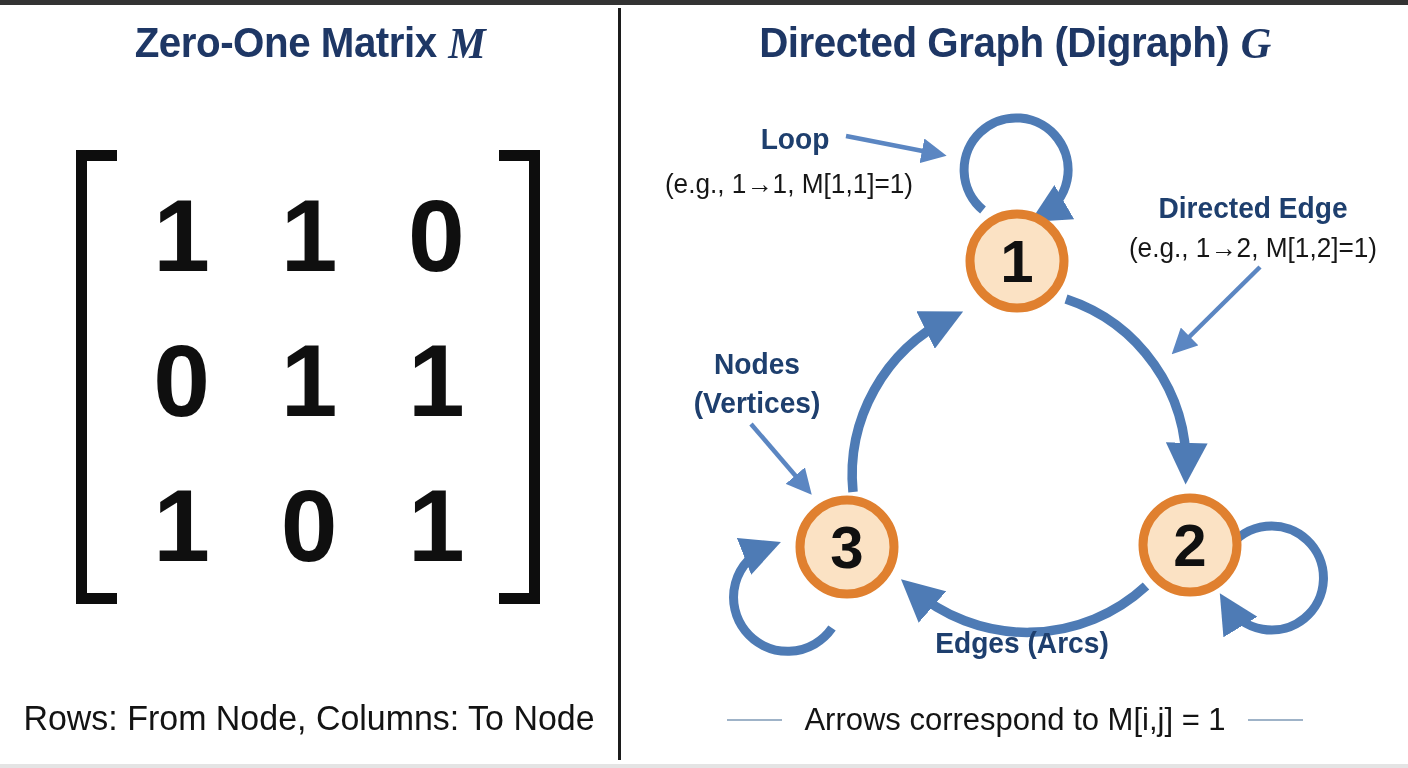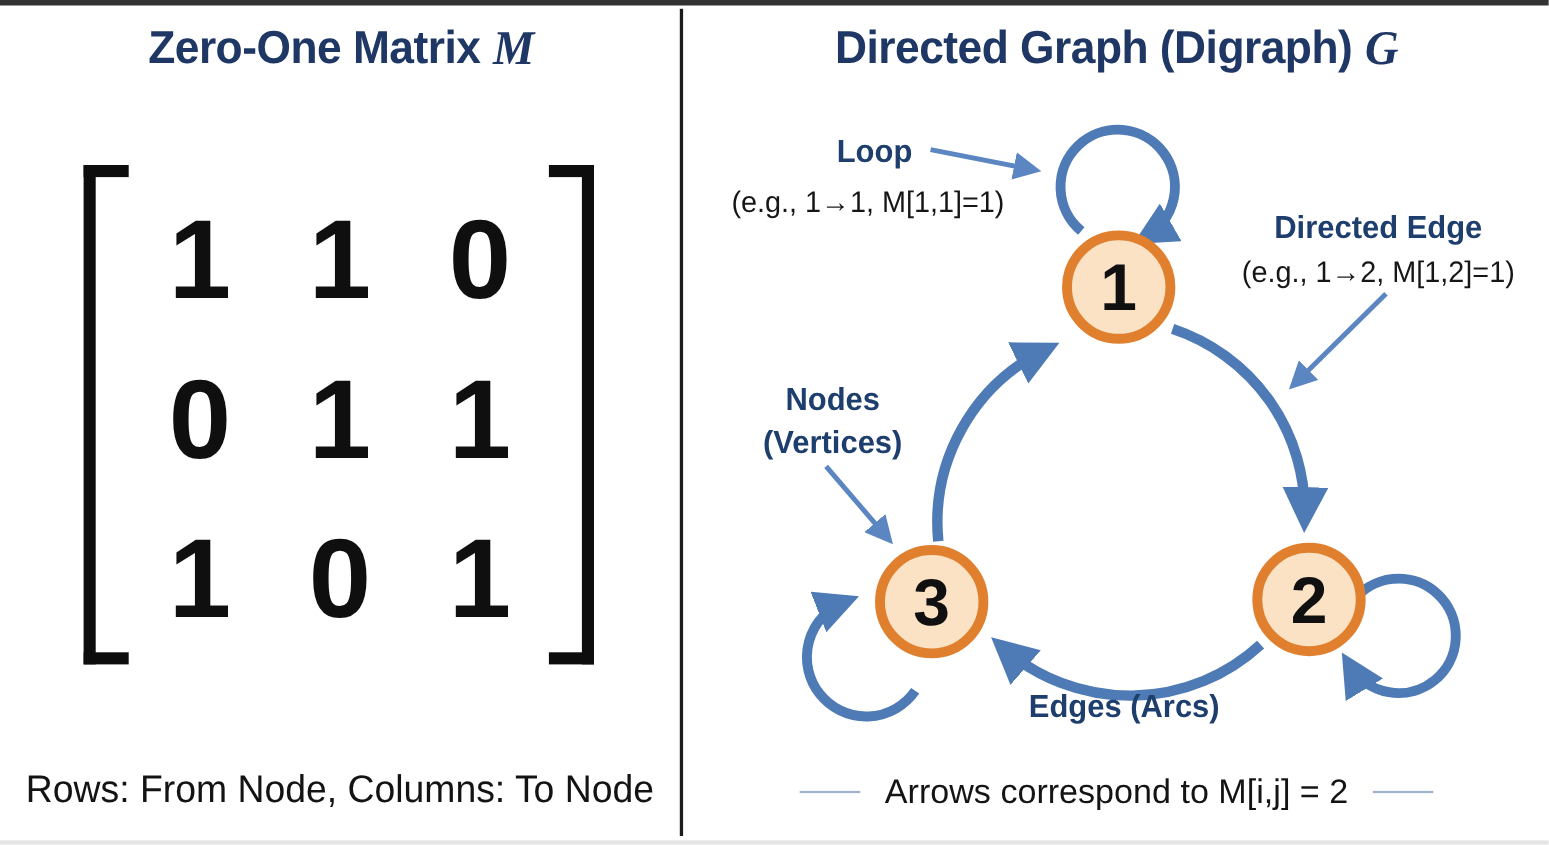--- a/index.html
+++ b/index.html
@@ -127,15 +127,15 @@
 <div class="glabel navy" style="left:1253px;top:208px;">Directed Edge</div>
 <div class="glabel ex" style="left:1253px;top:248px;">(e.g., 1→2, M[1,2]=1)</div>
 
 <div class="glabel navy" style="left:757px;top:364px;">Nodes</div>
 <div class="glabel navy" style="left:757px;top:403px;">(Vertices)</div>
 
 <div class="glabel navy" style="left:1022px;top:643px;">Edges (Arcs)</div>
 
 <div class="caption-right">
   <span class="cap-line"></span>
-  <span>Arrows correspond to M[i,j] = 2</span>
+  <span>Arrows correspond to M[i,j] = 1</span>
   <span class="cap-line"></span>
 </div>
 
 </body></html>

